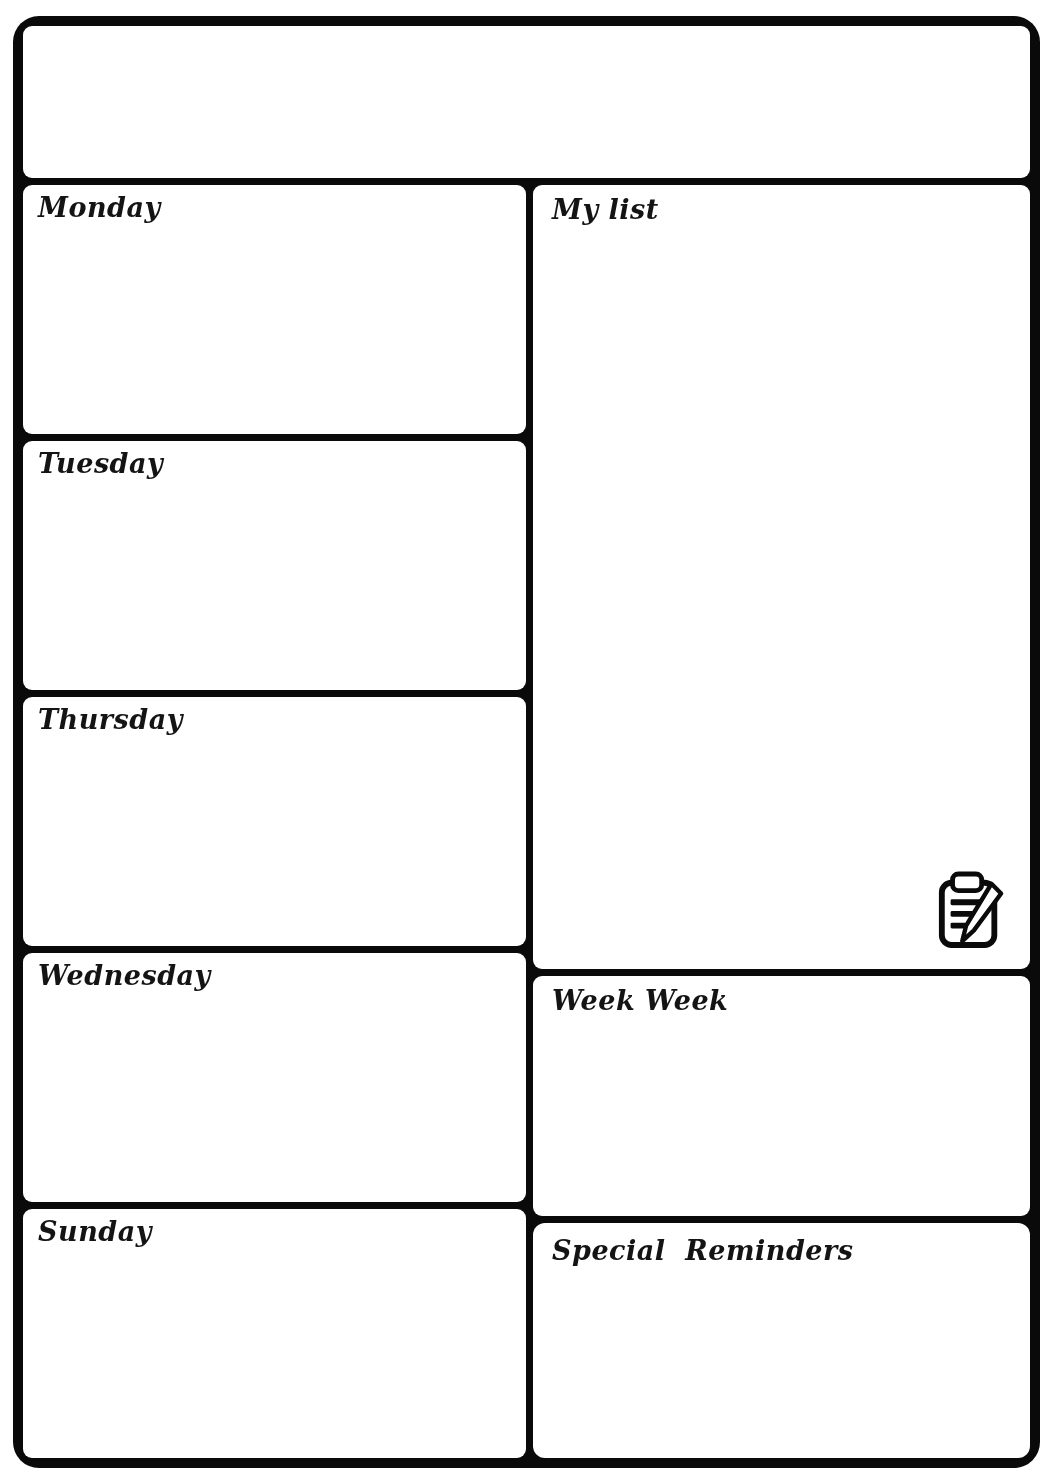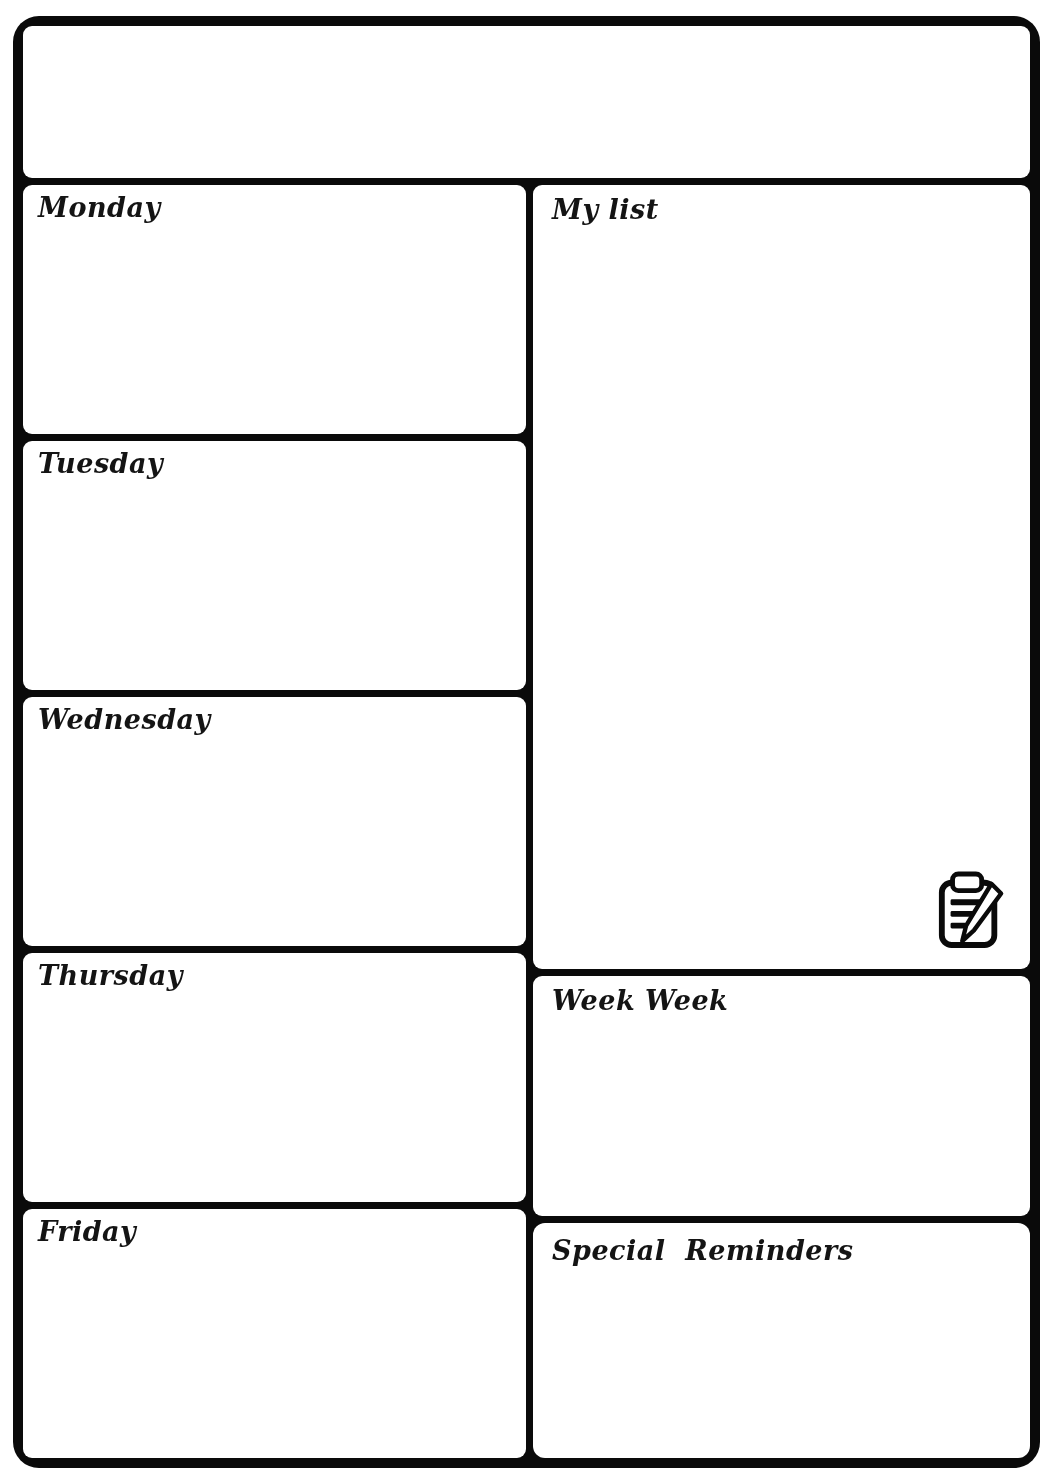--- a/index.html
+++ b/index.html
@@ -93,27 +93,27 @@
   <div class="main">
 
     <div class="col-left">
       <div class="box day-box">
         <div class="label">Monday</div>
       </div>
       <div class="box day-box">
         <div class="label">Tuesday</div>
       </div>
       <div class="box day-box">
+        <div class="label">Thursday</div>
+      </div>
+      <div class="box day-box">
         <div class="label">Wednesday</div>
       </div>
       <div class="box day-box">
-        <div class="label">Thursday</div>
-      </div>
-      <div class="box day-box">
-        <div class="label">Friday</div>
+        <div class="label">Sunday</div>
       </div>
     </div>
 
     <div class="col-right">
 
       <div class="box mylist-box">
         <div class="label">My list</div>
         <svg class="notes-icon" viewBox="0 0 72 82" xmlns="http://www.w3.org/2000/svg" aria-hidden="true">
           <rect x="6" y="13" width="54" height="64" rx="10" fill="#ffffff" stroke="#0a0a0a" stroke-width="6"></rect>
           <rect x="17" y="4" width="30" height="17" rx="6" fill="#ffffff" stroke="#0a0a0a" stroke-width="5"></rect>

